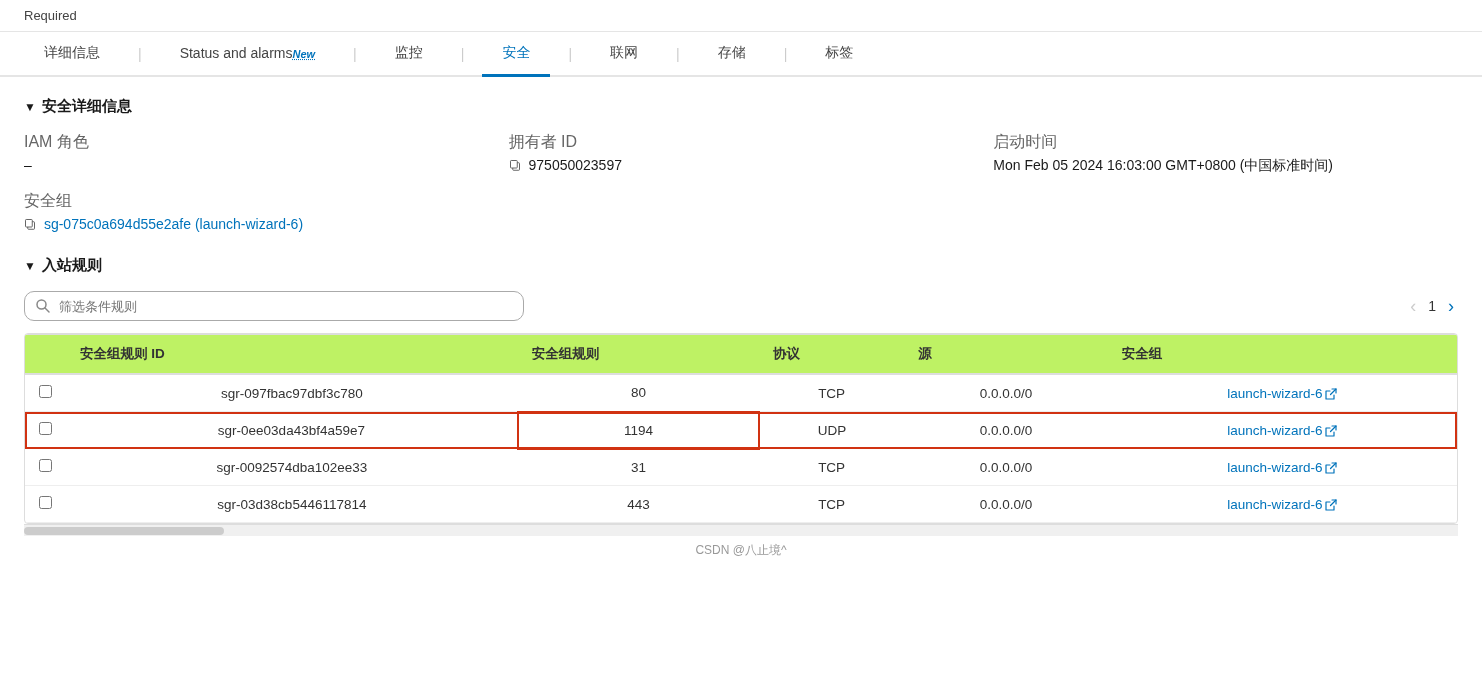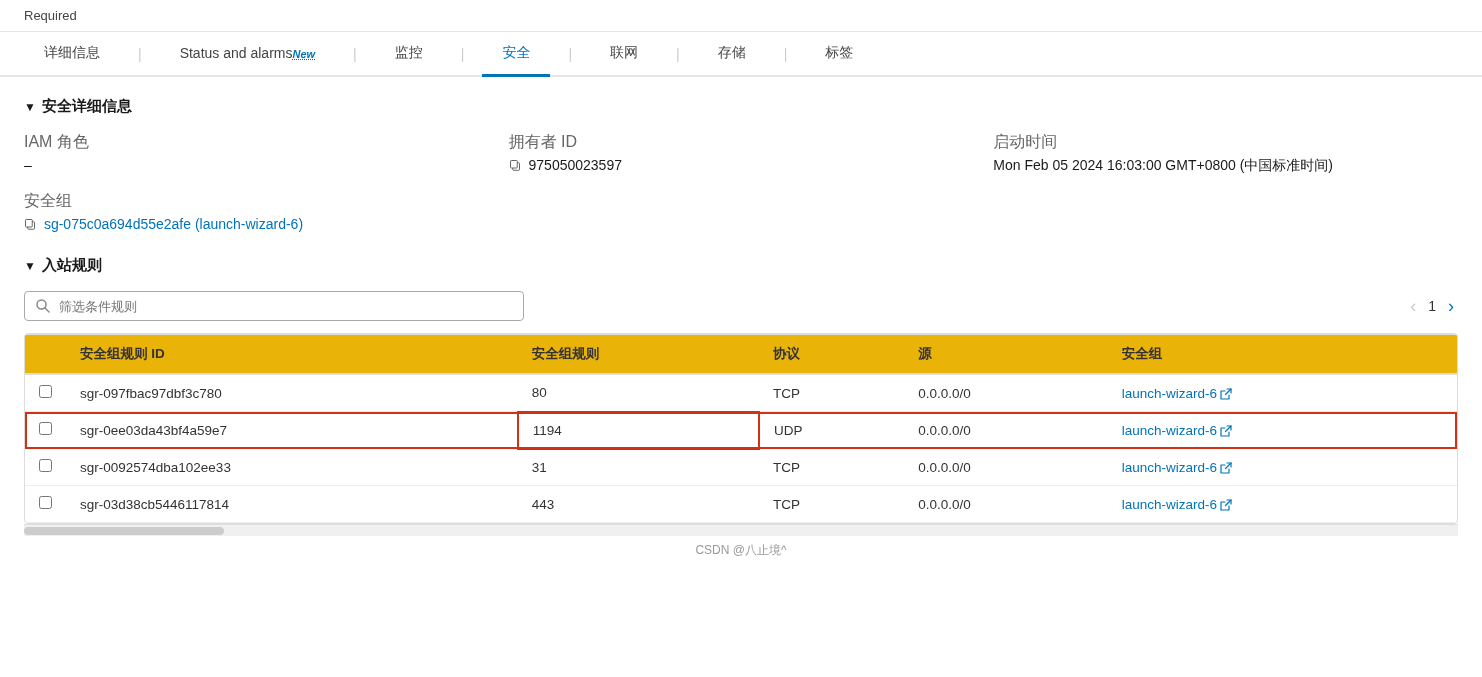--- a/index.html
+++ b/index.html
@@ -98,21 +98,21 @@
     .search-row {
       display: flex;
       align-items: center;
       justify-content: space-between;
       margin-bottom: 12px;
     }
     .search-input-wrap {
       display: flex;
       align-items: center;
       border: 1px solid #aaa;
-      border-radius: 4px;
+      border-radius: 10px;
       padding: 6px 10px;
       width: 500px;
       background: #fff;
     }
     .search-input-wrap .search-icon-svg {
       color: #888;
       margin-right: 8px;
       flex-shrink: 0;
     }
     .search-input-wrap input {
@@ -139,38 +139,39 @@
     .pagination-btn.disabled {
       color: #ccc;
       cursor: default;
     }
     table {
       width: 100%;
       border-collapse: collapse;
       font-size: 13.5px;
     }
     thead tr {
-      background: #eab308;
+      background: #bef264;
     }
     thead th {
       text-align: left;
       padding: 10px 14px;
       font-weight: 600;
       color: #333;
       border-bottom: 2px solid #ddd;
       border-top: 1px solid #ddd;
       white-space: nowrap;
     }
     tbody tr {
       border-bottom: 1px solid #eee;
     }
     tbody td {
       padding: 10px 14px;
       color: #333;
       vertical-align: middle;
+      text-align: center;
     }
     .ext-link-icon {
       display: inline-block;
       width: 12px;
       height: 12px;
       margin-left: 3px;
       vertical-align: middle;
     }
     .scrollbar-row {
       height: 12px;

